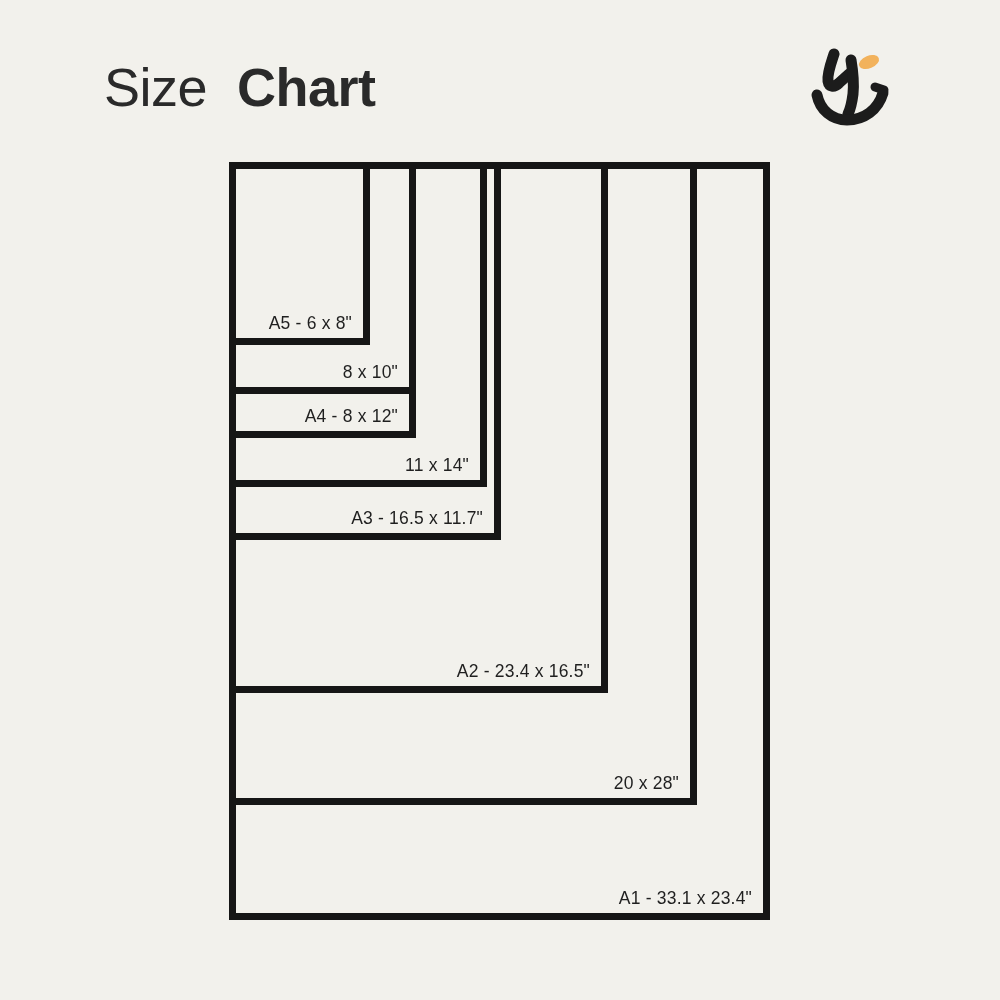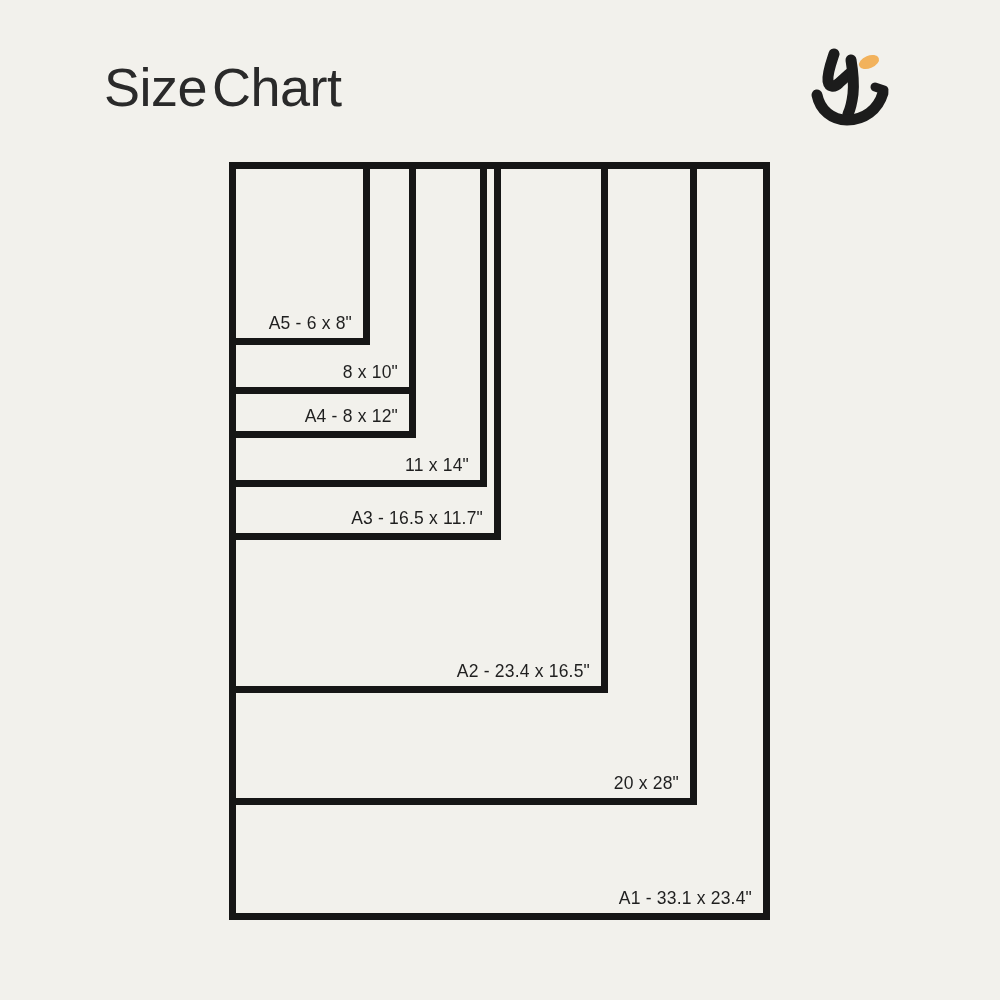--- a/index.html
+++ b/index.html
@@ -22,24 +22,24 @@
     position: absolute;
     left: 104px;
     top: 56px;
     font-size: 54px;
     letter-spacing: -0.5px;
     color: #2A2A2A;
     white-space: nowrap;
   }
   .title .word-regular {
     font-weight: 400;
-    margin-right: 5px;
+    margin-right: 30px;
   }
   .title .word-bold {
-    font-weight: 400;
+    font-weight: 700;
   }
   .brand-logo {
     position: absolute;
     left: 798px;
     top: 36px;
     width: 115px;
     height: 100px;
   }
   .size-diagram {
     position: absolute;

